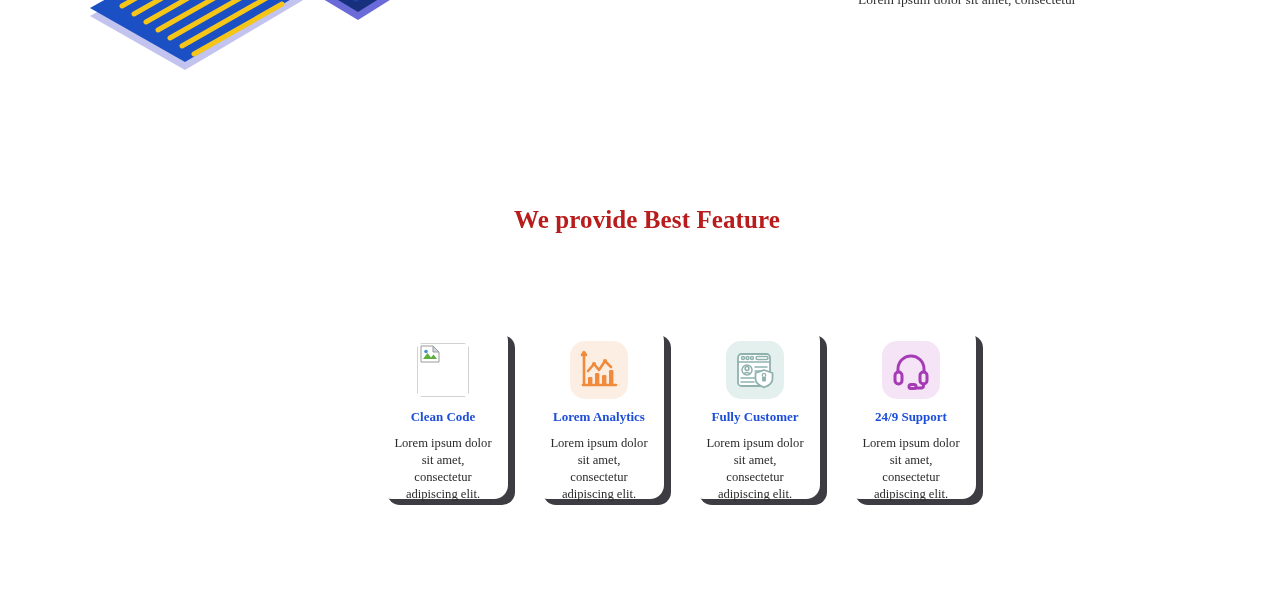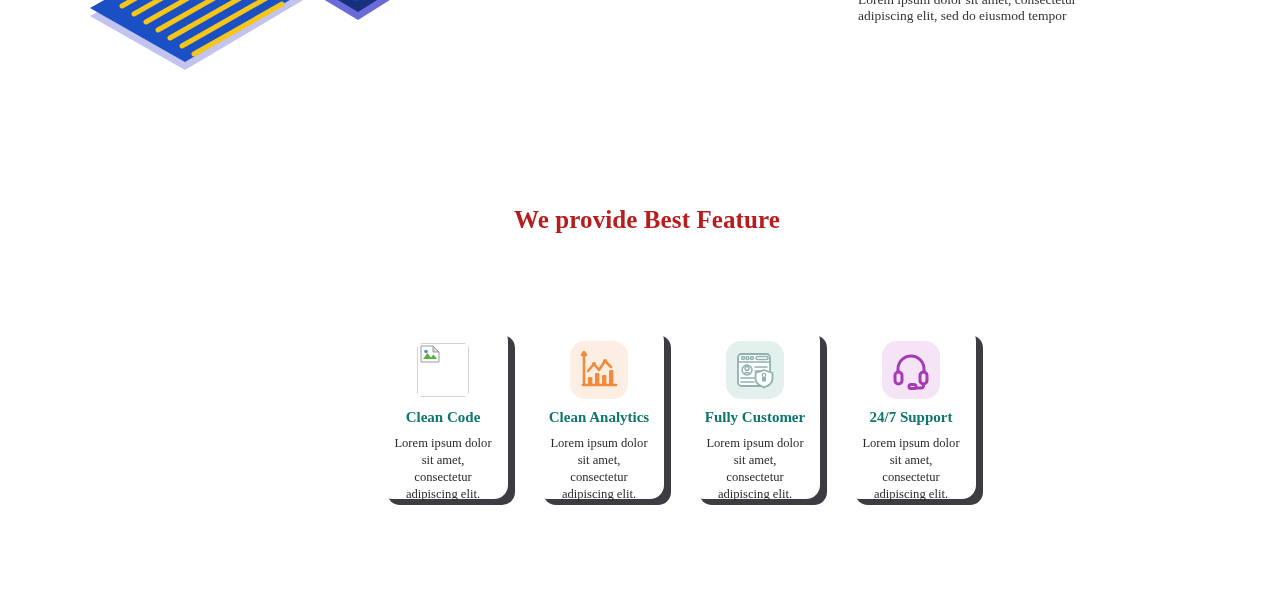--- a/index.html
+++ b/index.html
@@ -110,25 +110,25 @@
   }
   .broken-img .glyph {
     position: absolute;
     left: 2px;
     top: 1px;
     width: 20px;
     height: 18px;
   }
 
   .card-title {
-    font-size: 15px;
+    font-size: 13px;
     font-weight: bold;
     line-height: 18px;
     margin: 0 0 9px 0;
-    color: #0f766e;
+    color: #1d4ed8;
     white-space: nowrap;
     font-family: "Liberation Serif", "DejaVu Serif", serif;
   }
   .card-body {
     font-size: 12.6px;
     line-height: 17px;
     color: #2b2b2b;
     margin: 4px;
     font-family: "Liberation Serif", "DejaVu Serif", serif;
   }
@@ -170,21 +170,20 @@
 
     <g>
       <path d="M 392 28 L 470 -18 L 520 10 L 442 58 Z" fill="#a7a7e0"></path>
       <path d="M 392 20 L 470 -26 L 520 2 L 442 50 Z" fill="#d8d8f4"></path>
       <path d="M 400 20 L 470 -20 L 510 3 L 440 44 Z" fill="#e6e6fb"></path>
     </g>
   </svg>
 
   <div id="hero-paragraph">
     <span class="ln">Lorem ipsum dolor sit amet, consectetur</span>
-    <span class="ln">adipiscing elit, sed do eiusmod tempor</span>
   </div>
 </div>
 
 <h2 id="section-heading">
   <span class="hl">We provide Best Feature</span>
 </h2>
 
 <div id="feature-cards">
 
   <div class="feature-card c0">
@@ -214,21 +213,21 @@
         <g fill="#f08a3c">
           <circle cx="16" cy="15" r="2.1"></circle>
           <circle cx="27" cy="12" r="2.1"></circle>
           <rect x="10" y="28" width="4.4" height="8" rx="1.2"></rect>
           <rect x="17" y="24" width="4.4" height="12" rx="1.2"></rect>
           <rect x="24" y="26" width="4.4" height="10" rx="1.2"></rect>
           <rect x="31" y="21" width="4.4" height="15" rx="1.2"></rect>
         </g>
       </svg>
     </div>
-    <div class="card-title">Clean Analytics</div>
+    <div class="card-title">Lorem Analytics</div>
     <p class="card-body">Lorem ipsum dolor sit amet, consectetur adipiscing elit.</p>
   </div>
 
   <div class="feature-card c2">
     <div class="card-icon-wrap" style="background:#e3f0ee;">
       <svg width="42" height="42" viewBox="0 0 42 42" aria-hidden="true">
         <g stroke="#8fb2ae" stroke-width="1.8" fill="#ffffff">
           <rect x="4" y="5" width="32" height="32" rx="3.5"></rect>
         </g>
         <g stroke="#8fb2ae" stroke-width="1.5" fill="none" stroke-linecap="round">
@@ -259,17 +258,17 @@
       <svg width="40" height="40" viewBox="0 0 40 40" aria-hidden="true">
         <g stroke="#a53bb5" stroke-width="3" fill="none" stroke-linecap="round" stroke-linejoin="round">
           <path d="M7 24 V19 a13 13 0 0 1 26 0 v5"></path>
           <rect x="4" y="22" width="7" height="12" rx="3.5" fill="#f4e4f6"></rect>
           <rect x="29" y="22" width="7" height="12" rx="3.5" fill="#f4e4f6"></rect>
           <path d="M32.5 34 v1.5 a2.5 2.5 0 0 1 -2.5 2.5 h-5"></path>
           <rect x="18" y="34.5" width="7" height="4" rx="2" fill="#f4e4f6"></rect>
         </g>
       </svg>
     </div>
-    <div class="card-title">24/7 Support</div>
+    <div class="card-title">24/9 Support</div>
     <p class="card-body">Lorem ipsum dolor sit amet, consectetur adipiscing elit.</p>
   </div>
 
 </div>
 
 </body></html>

